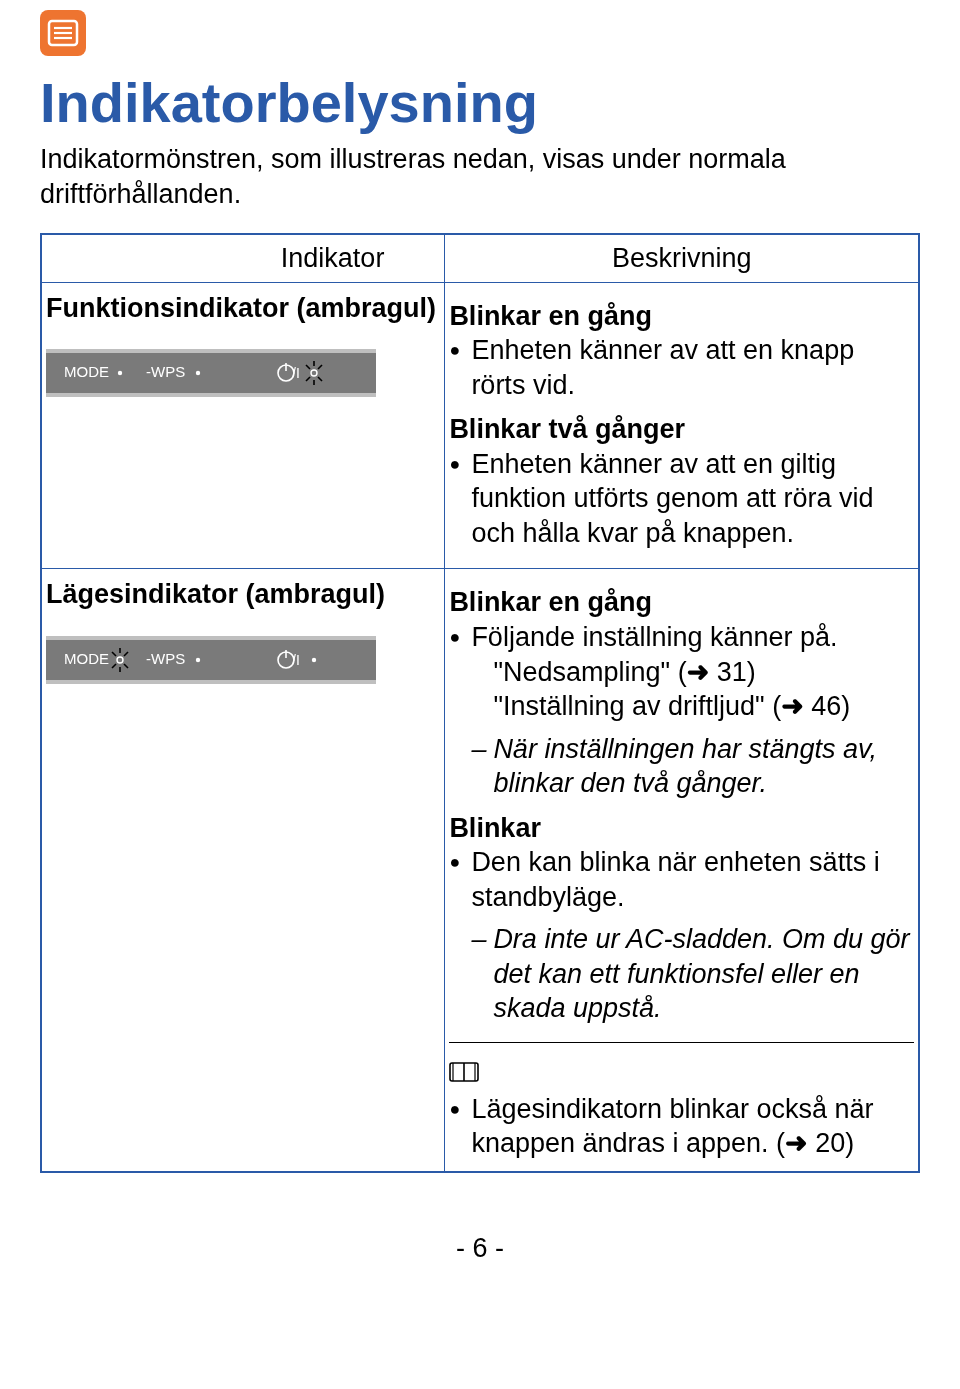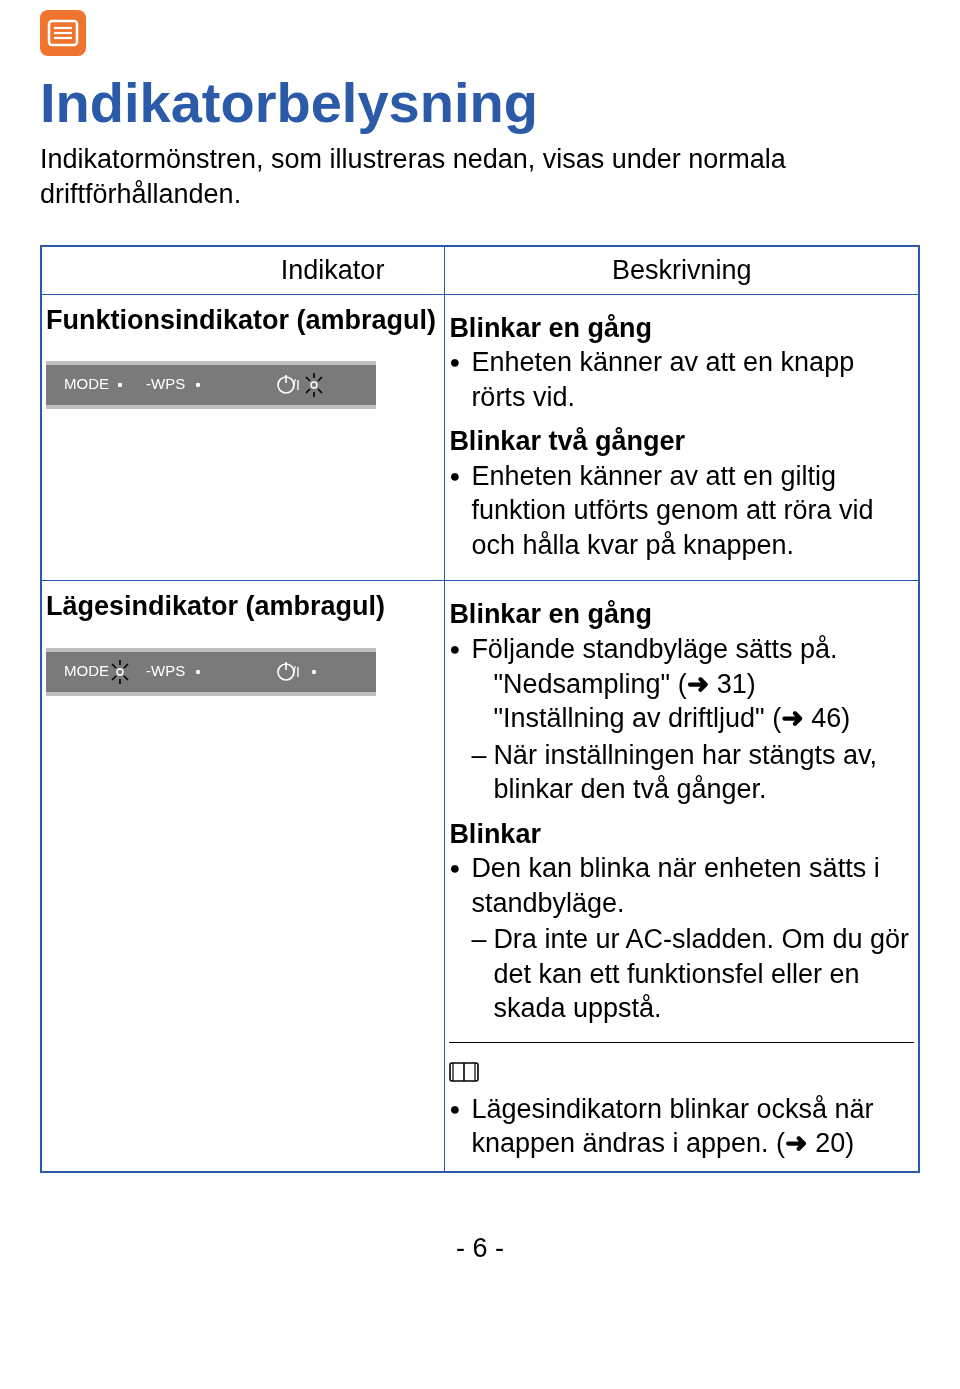--- a/index.html
+++ b/index.html
@@ -25,21 +25,21 @@
   }
   h1.title {
     color: #2a5aa8;
     font-size: 56px;
     font-weight: bold;
     margin-bottom: 7px;
   }
   p.intro {
     font-size: 27px;
     line-height: 1.28;
-    margin-bottom: 34px;
+    margin-bottom: 22px;
   }
   table.indicator-table {
     border-collapse: collapse;
     width: 100%;
     border: 2px solid #2a5aa8;
   }
   table.indicator-table th,
   table.indicator-table td {
     border: 1.5px solid #2a5aa8;
     padding: 8px 4px;
@@ -95,21 +95,22 @@
     content: "●";
     position: absolute;
     left: 0;
     top: 0;
     font-size: 18px;
     line-height: 34px;
   }
   ul.sublist > li {
     position: relative;
     padding-left: 44px;
-    margin-top: 2px;
+    margin-top: 8px;
+    font-style: italic;
   }
   ul.sublist > li::before {
     content: "–";
     position: absolute;
     left: 22px;
     top: 0;
   }
   .quoted {
     padding-left: 22px;
   }
@@ -241,21 +242,21 @@
               <circle cx="28" cy="0" r="2.2" fill="#fff"></circle>
             </g>
           </svg>
         </div>
       </td>
       <td class="col-right">
         <div class="desc-block">
           <div class="desc-title">Blinkar en gång</div>
           <ul class="bulleted">
             <li>
-              <span>Följande standbyläge sätts på.</span>
+              <span>Följande inställning känner på.</span>
               <div class="quoted">
                 <span>"Nedsampling" (</span><span class="arrow">➜ </span><span>31)</span>
               </div>
               <div class="quoted">
                 <span>"Inställning av driftljud" (</span><span class="arrow">➜ </span><span>46)</span>
               </div>
             </li>
           </ul>
           <ul class="sublist">
             <li>När inställningen har stängts av, blinkar den två gånger.</li>

